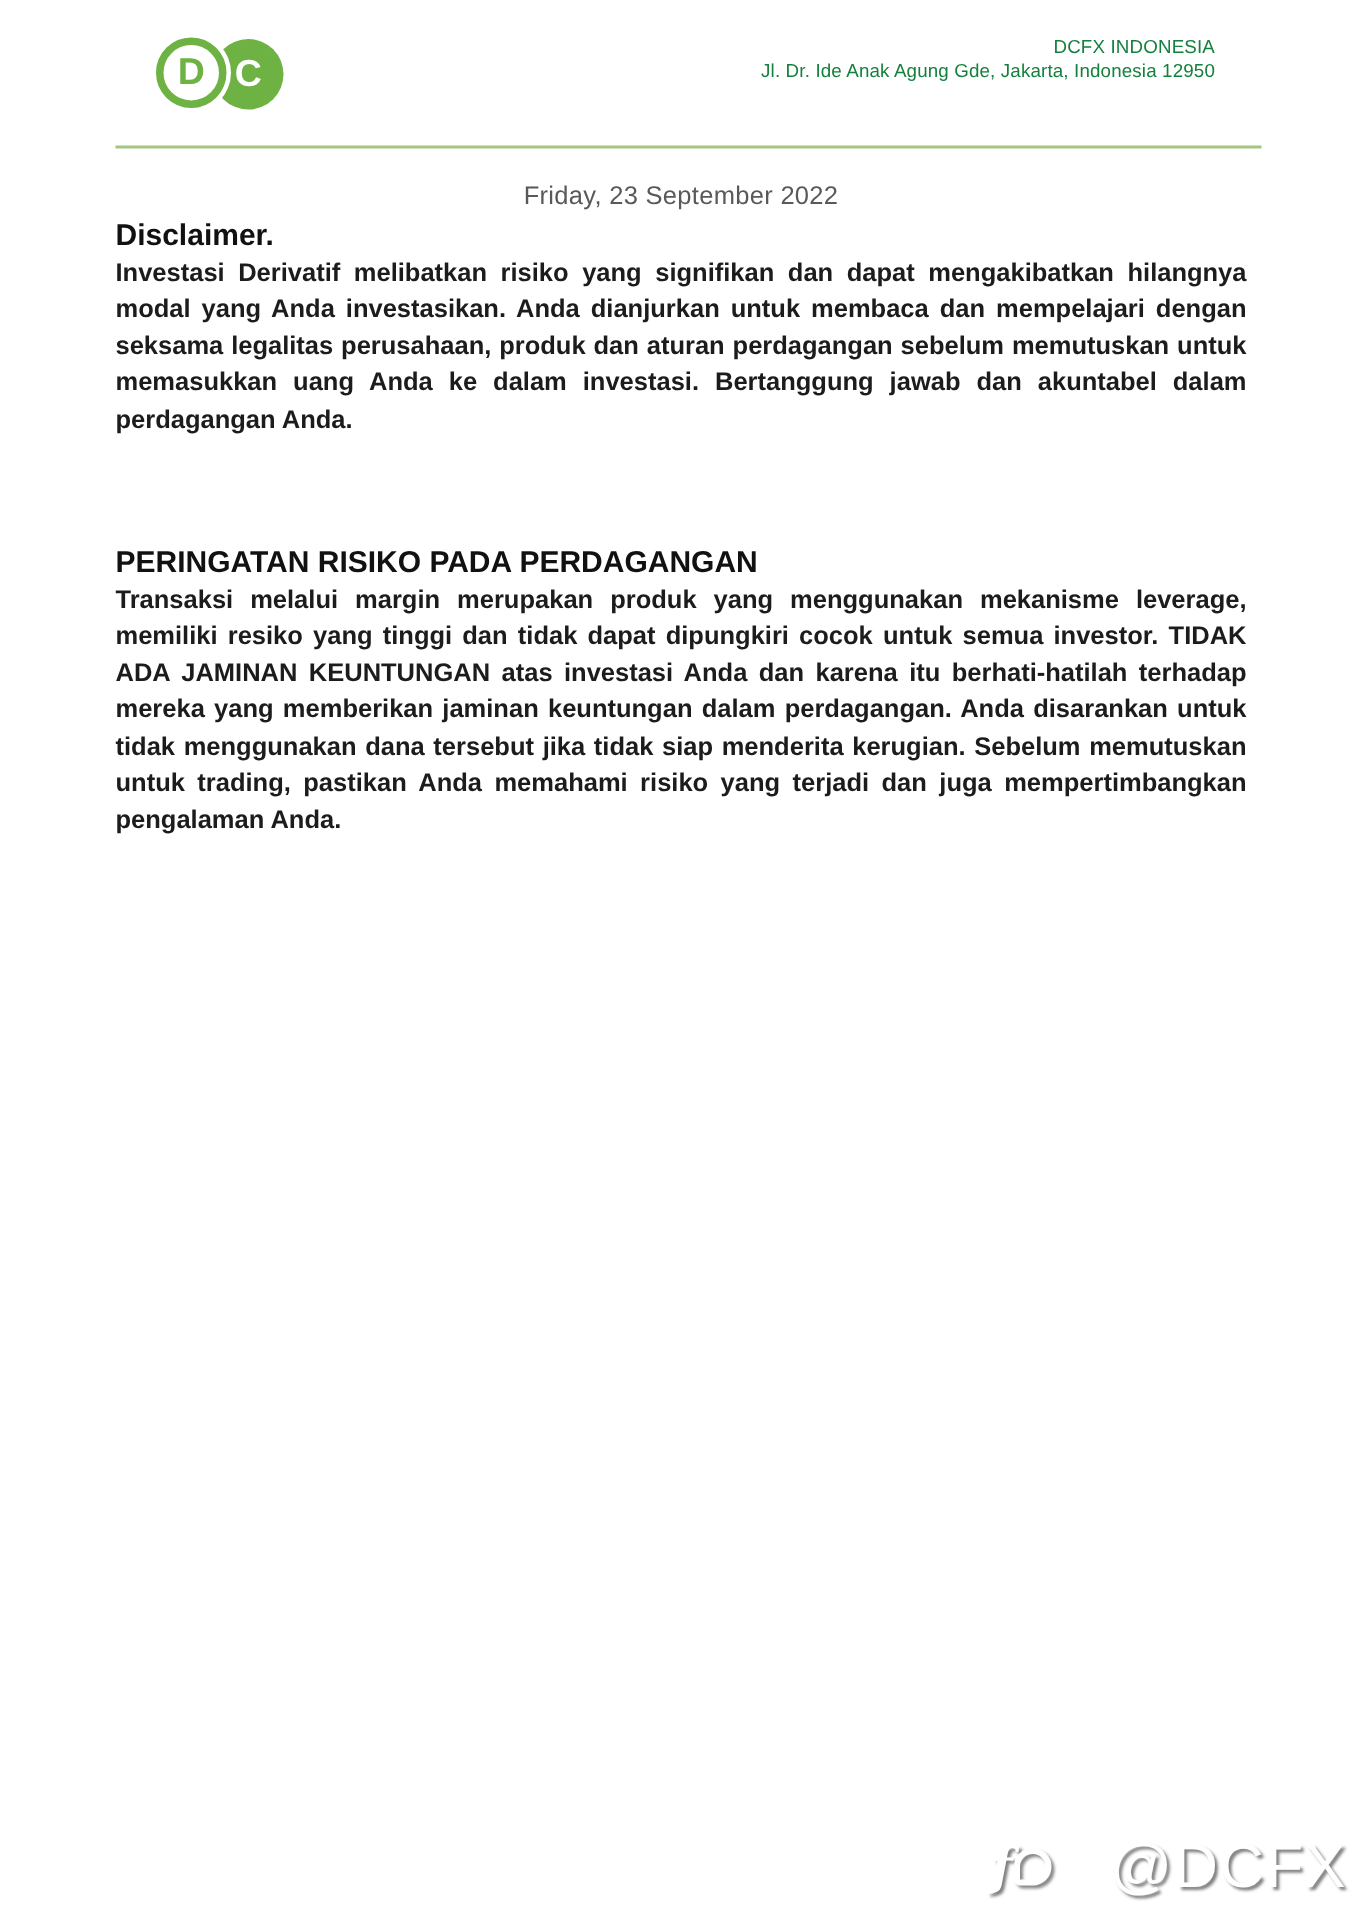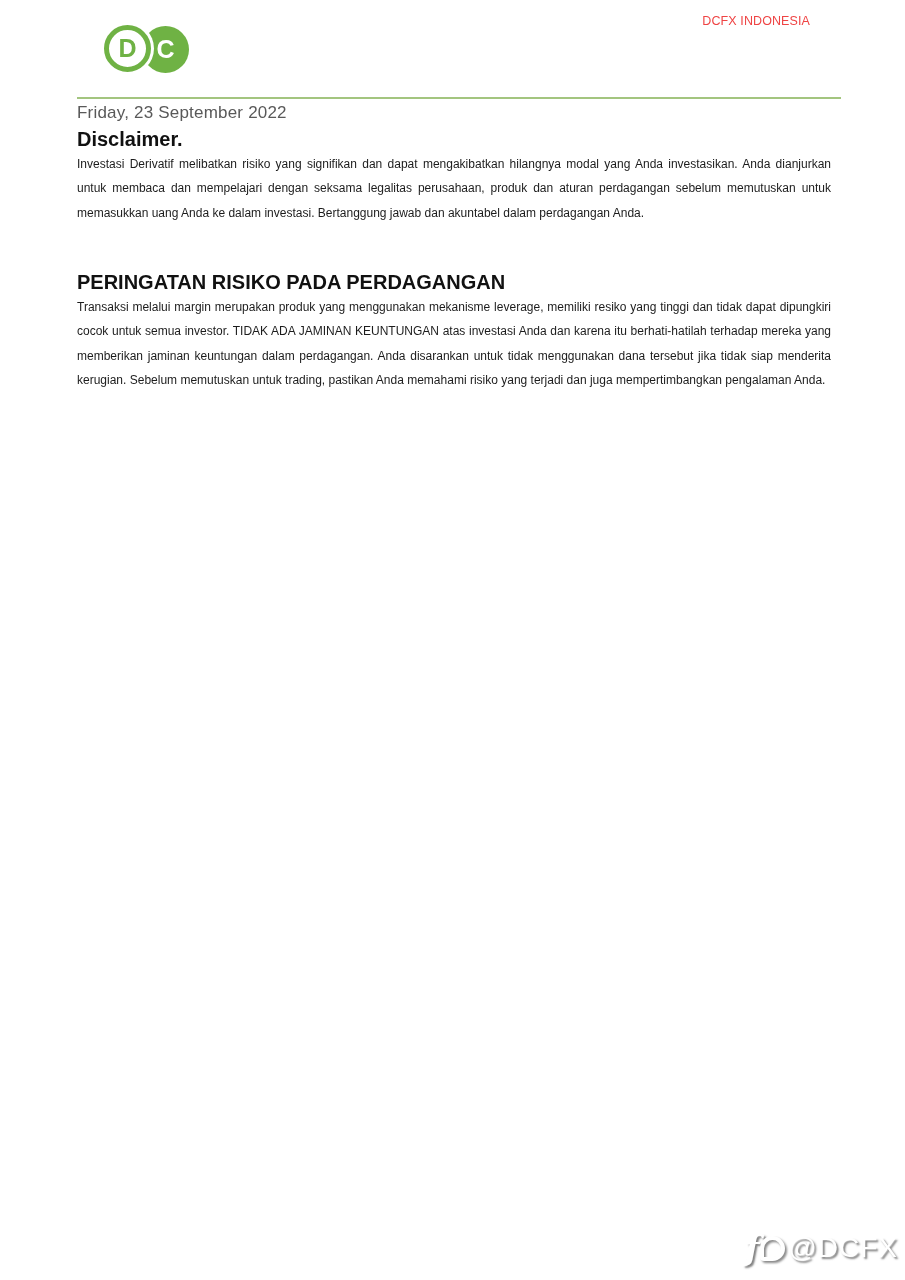--- a/index.html
+++ b/index.html
@@ -49,64 +49,65 @@
   .logo-circle.c {
     left: 38px; top: 1px;
     background: #6fb244;
     color: #ffffff;
     z-index: 1;
   }
 
   .header-info {
     position: absolute;
     right: 95px;
-    top: 14px;
+    top: 24px;
     text-align: right;
     font-size: 12.5px;
     line-height: 15.5px;
-    color: #ef4444;
+    color: #15803d;
     letter-spacing: 0.1px;
   }
   .header-info .company { margin-bottom: 0; }
 
   .divider {
     position: absolute;
     left: 77px;
     right: 64px;
     top: 97px;
     border: none;
     border-top: 2px solid #a3c57f;
   }
 
   
   .content { padding: 0 74px 0 77px; }
 
   .dateline {
-    text-align: left;
+    text-align: center;
     font-size: 17px;
     line-height: 21px;
     color: #595959;
-    margin-top: 5px;
+    margin-top: 23px;
     letter-spacing: 0.2px;
   }
 
   .section-heading {
     font-size: 20px;
     font-weight: bold;
     line-height: 24.5px;
     color: #111111;
     margin-top: 4px;
   }
-  .section-heading.second { margin-top: 45px; }
+  .section-heading.second { margin-top: 71px; }
 
   .section-body {
-    font-size: 12px;
+    font-size: 17px;
     line-height: 24.5px;
     text-align: justify;
     color: #1c1c1c;
+    font-weight: bold;
   }
 
   
   .watermark {
     position: absolute;
     right: 7px;
     bottom: 15px;
     display: flex;
     align-items: center;
     color: #ffffff;
@@ -123,42 +124,44 @@
   }
   .wm-bubble {
     width: 25px;
     height: 25px;
     border: 4px solid #ffffff;
     border-radius: 50% 50% 50% 4px;
     filter: drop-shadow(2px 2px 1px rgba(115,115,115,0.85));
     margin-right: 3px;
   }
   .wm-handle {
-    font-size: 28px;
+    font-size: 41px;
     line-height: 1;
     letter-spacing: 1px;
     text-shadow: 2px 2px 2px rgba(115,115,115,0.9);
+    margin-left: 36px;
   }
 </style>
 </head>
 <body>
 
 <div class="page">
 
   <div class="header">
     <div class="logo">
       <div class="logo-circle d">
         <span>D</span>
       </div>
       <div class="logo-circle c">
         <span>C</span>
       </div>
     </div>
     <div class="header-info">
       <div class="company">DCFX INDONESIA</div>
+      <div>Jl. Dr. Ide Anak Agung Gde, Jakarta, Indonesia 12950</div>
     </div>
     <hr class="divider">
   </div>
 
   <div class="content">
     <div class="dateline">Friday, 23 September 2022</div>
 
     <div class="section-heading">Disclaimer.</div>
     <p class="section-body">Investasi Derivatif melibatkan risiko yang signifikan dan dapat mengakibatkan hilangnya modal yang Anda investasikan. Anda dianjurkan untuk membaca dan mempelajari dengan seksama legalitas perusahaan, produk dan aturan perdagangan sebelum memutuskan untuk memasukkan uang Anda ke dalam investasi. Bertanggung jawab dan akuntabel dalam perdagangan Anda.</p>
 

